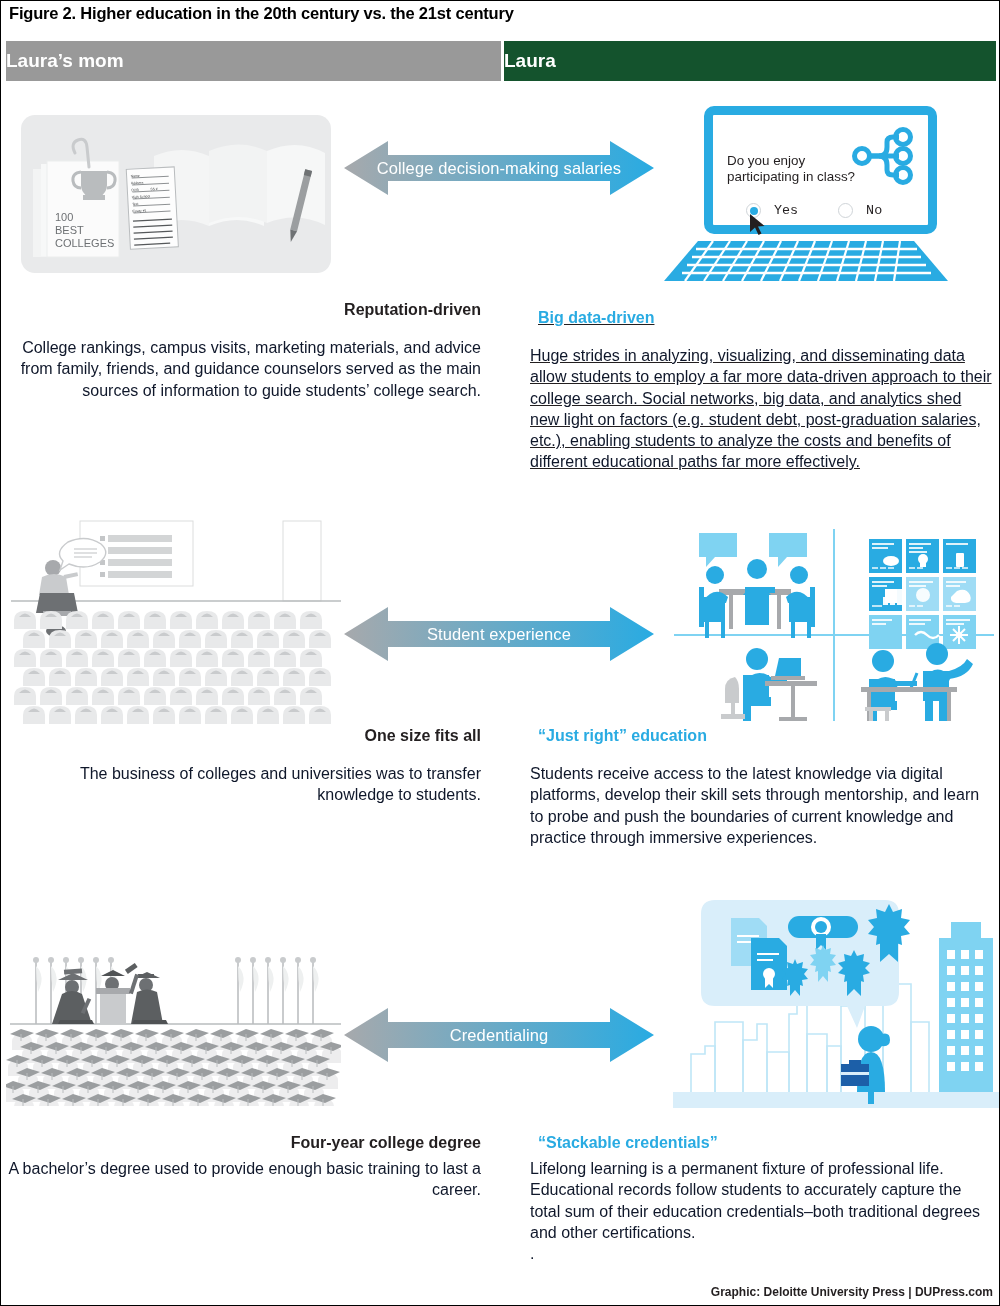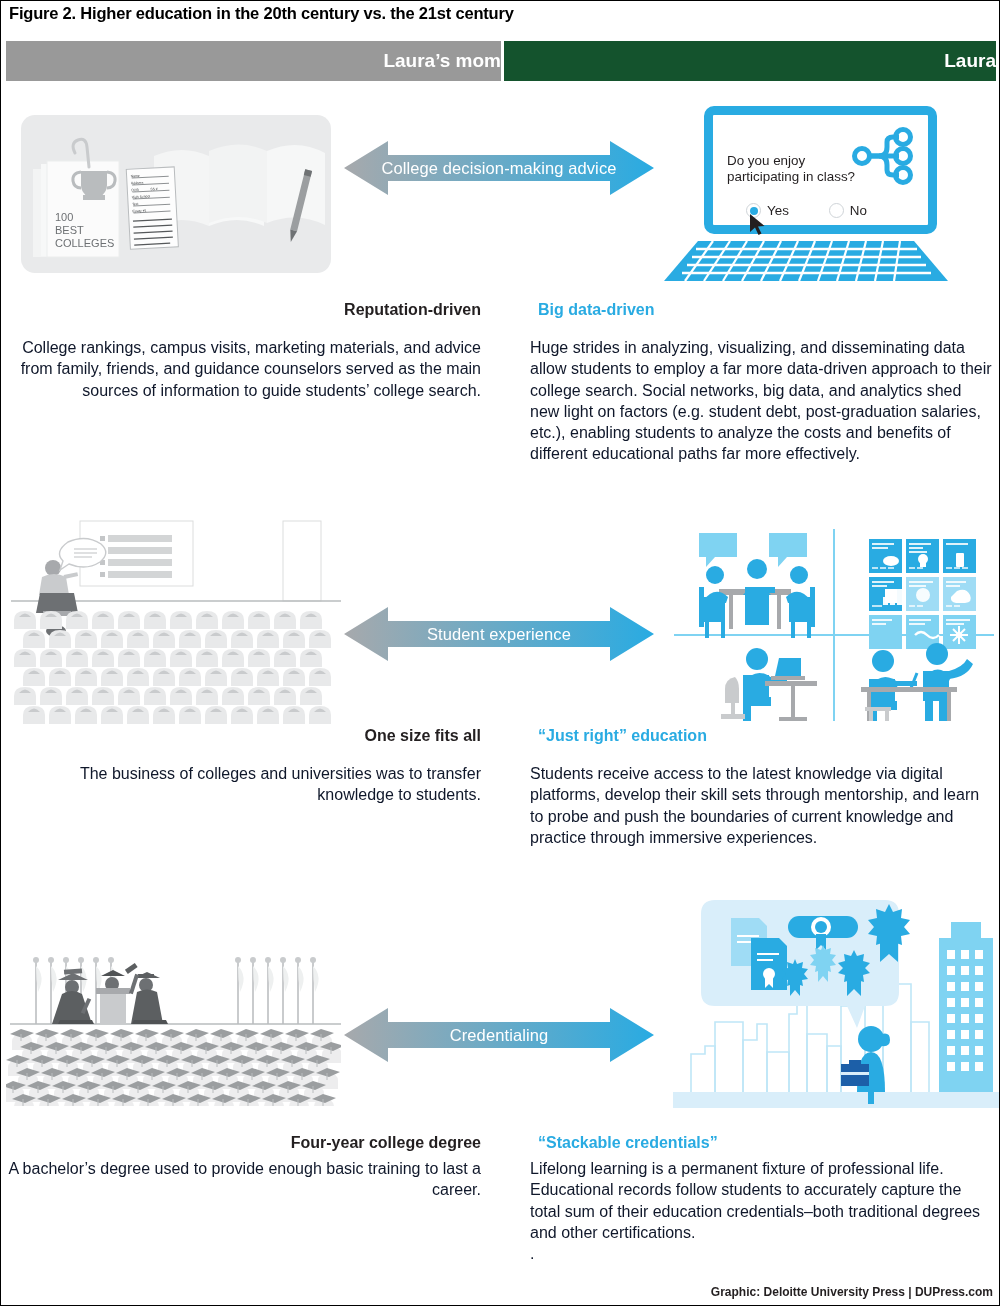--- a/index.html
+++ b/index.html
@@ -17,21 +17,21 @@
 
   
   .fig-title {
     position:absolute; left:8px; top:3px;
     font-size:16.5px; font-weight:bold; letter-spacing:-0.2px;
     color:#000;
   }
 
   
   .hdr { position:absolute; top:40px; height:40px; display:flex;
-         align-items:center; justify-content:flex-end;
+         align-items:center; justify-content:flex-start;
          color:#fff; font-weight:bold; font-size:19px; }
   .hdr-left  { left:5px;   width:495px; background:#999999; }
   .hdr-right { left:503px; width:492px; background:#14532d; }
 
   
   .ill { position:absolute; }
 
   
   .arrow { position:absolute; width:310px; height:58px; }
   .arrow svg { display:block; width:100%; height:100%; }
@@ -57,21 +57,21 @@
   
   .laptop { position:absolute; }
   .lap-screen {
     position:absolute; left:48px; top:0; width:233px; height:128px;
     border:9px solid #29abe2; border-radius:10px; background:#fff;
   }
   .lap-q { position:absolute; left:14px; top:38px; width:140px;
            font-size:13.4px; line-height:1.2; color:#231f20; }
   .radio-row { position:absolute; left:33px; top:88px; display:flex; gap:40px;
                align-items:center; font-size:13.4px; }
-  .radio { display:flex; align-items:center; gap:6px; }
+  .radio { display:flex; align-items:center; gap:13px;font-family:Liberation Mono, monospace; }
   .rb { width:15px; height:15px; border-radius:50%;
         border:1.6px solid #cfd4d8; background:#fff; position:relative; }
   .rb.on::after { content:""; position:absolute; left:2.5px; top:2.5px;
                   width:8px; height:8px; border-radius:50%; background:#29abe2; }
 </style>
 </head>
 <body>
 
 <div class="page">
 
@@ -209,28 +209,28 @@
   <div class="arrow" style="left:343px; top:138px;">
     <svg viewBox="0 0 310 58" preserveAspectRatio="none" aria-hidden="true">
       <defs>
         <linearGradient id="ag1" x1="0" y1="0" x2="1" y2="0">
           <stop offset="0" stop-color="#a7a9ac"></stop>
             <stop offset="1" stop-color="#29abe2"></stop>
         </linearGradient>
       </defs>
       <path d="M0 29 L44 2 L44 16 L266 16 L266 2 L310 29 L266 56 L266 42 L44 42 L44 56 Z" fill="url(#ag1)"></path>
     </svg>
-    <div class="lbl">College decision-making advice</div>
+    <div class="lbl">College decision-making salaries</div>
   </div>
 
   <div class="tb-left" style="top:300px;">
     <div class="sub">Reputation-driven</div>
     <div class="body" style="margin-top:18px;">College rankings, campus visits, marketing materials, and advice from family, friends, and guidance counselors served as the main sources of information to guide students’ college search.</div>
   </div>
-  <div class="tb-right" style="top:300px;">
+  <div class="tb-right" style="top:308px;text-decoration:underline;">
     <div class="sub blue">Big data-driven</div>
     <div class="body" style="margin-top:18px;">Huge strides in analyzing, visualizing, and disseminating data allow students to employ a far more data-driven approach to their college search. Social networks, big data, and analytics shed new light on factors (e.g. student debt, post-graduation salaries, etc.), enabling students to analyze the costs and benefits of different educational paths far more effectively.</div>
   </div>
 
   <div class="ill" style="left:5px; top:510px; width:335px; height:220px;">
     <svg viewBox="0 0 335 220" width="335" height="220" aria-hidden="true">
 
       <rect x="74" y="10" width="113" height="65" fill="#ffffff" stroke="#dcdddd"></rect>
       <g fill="#d3d5d6">
         <rect x="102" y="24" width="64" height="7"></rect>

